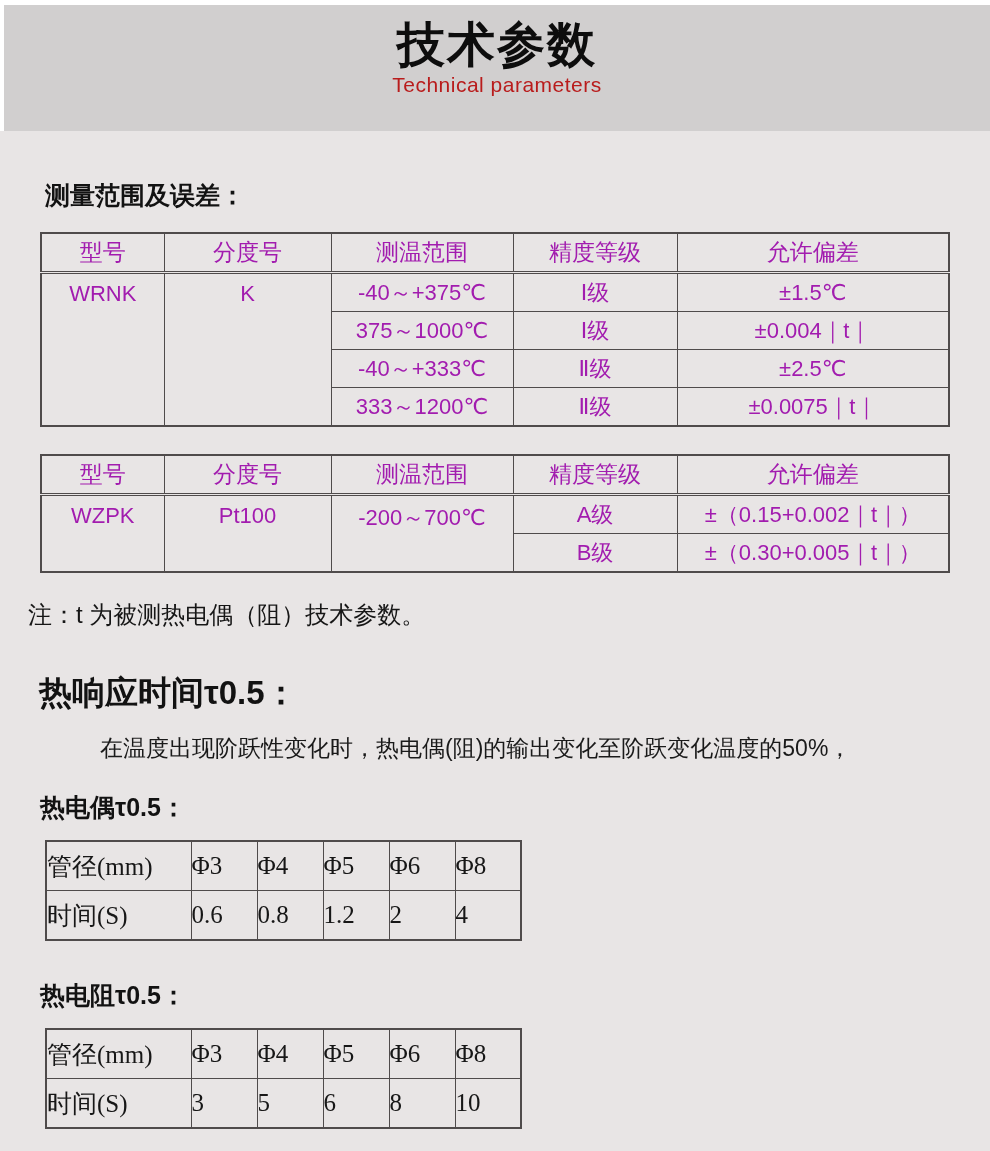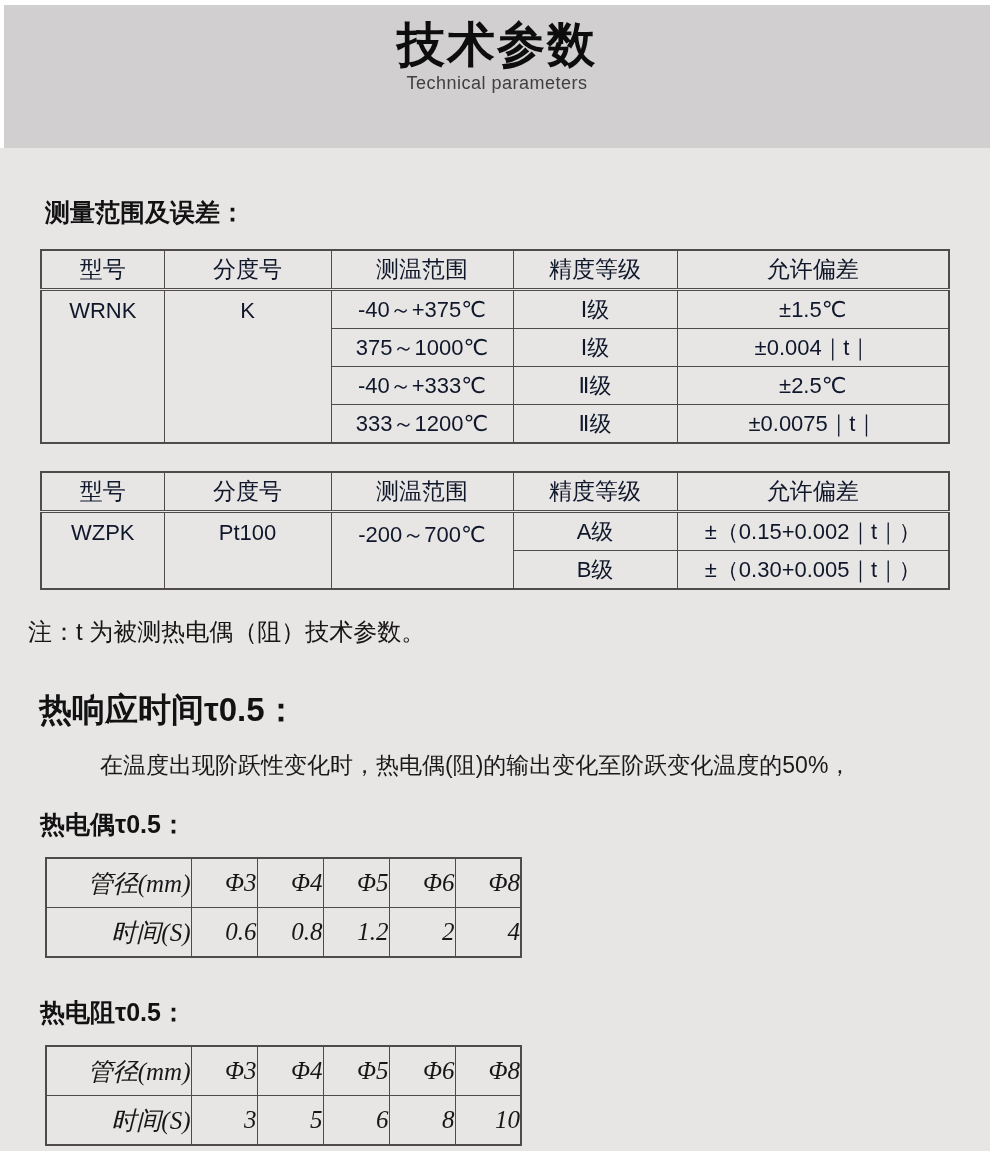--- a/index.html
+++ b/index.html
@@ -5,45 +5,45 @@
   html,body { margin:0; padding:0; }
   body {
     width:990px; height:1151px; background:#ffffff;
     font-family:"Liberation Sans","DejaVu Sans",sans-serif;
     color:#1b1b1b; overflow:hidden;
   }
   .page { width:990px; height:1151px; background:#ffffff; }
 
   
   .header-bar {
-    margin:5px 0 0 4px; height:143px; background:#d1cfcf;
+    margin:5px 0 0 4px; height:126px; background:#d1cfcf;
     text-align:center; overflow:hidden;
   }
   .header-title {
     margin-top:12px; font-size:48px; font-weight:900;
     letter-spacing:2px; color:#0d0d0d; line-height:1.15;
   }
   .header-subtitle {
-    font-size:18px; color:#404040; margin-top:1px; letter-spacing:0.5px;
+    font-size:21px; color:#b91c1c; margin-top:1px; letter-spacing:0.5px;
   }
 
   
   .body-area {
     background:#e8e5e5; height:1033px; overflow:hidden;
   }
 
   .sec-title-1 {
     margin:48px 0 0 45px; font-size:25px; font-weight:600; color:#121212;
   }
 
   
   table.main {
     border-collapse:collapse; table-layout:fixed; width:908px;
     margin-left:40px; border:2px solid #4f4b4b;
-    font-size:22px; color:#0f172a;
+    font-size:22px; color:#a21caf;
   }
   table.main th, table.main td {
     border:1px solid #4f4b4b; text-align:center; vertical-align:middle;
     height:37px; padding:0 2px; font-weight:normal;
   }
   table.main thead th { border-bottom:3px double #4f4b4b; font-size:23px; }
   table.main td.vtop { vertical-align:top; padding-top:7px; }
   .t1 { margin-top:20px; }
   .t2 { margin-top:27px; }
 
@@ -58,22 +58,22 @@
   .sub-title { margin:26px 0 0 40px; font-size:25px; font-weight:700; color:#121212; }
 
   
   table.tau {
     border-collapse:collapse; table-layout:fixed; width:475px;
     margin:16px 0 0 45px; border:2px solid #4f4b4b;
     font-family:"Liberation Serif","DejaVu Serif",serif;
     font-size:25px; color:#171717;
   }
   table.tau td {
-    border:1px solid #4f4b4b; text-align:right; vertical-align:middle;
-    height:48px; padding:0;font-style:italic;
+    border:1px solid #4f4b4b; text-align:left; vertical-align:middle;
+    height:48px; padding:0;
   }
   table.tau td.rowhead { font-family:"Liberation Sans","DejaVu Sans",sans-serif; }
   table.tau td.rowhead .latin { font-family:"Liberation Serif","DejaVu Serif",serif; }
   .rt-title { margin-top:38px; }
 </style>
 </head>
 <body>
 
 <div class="page">
 

